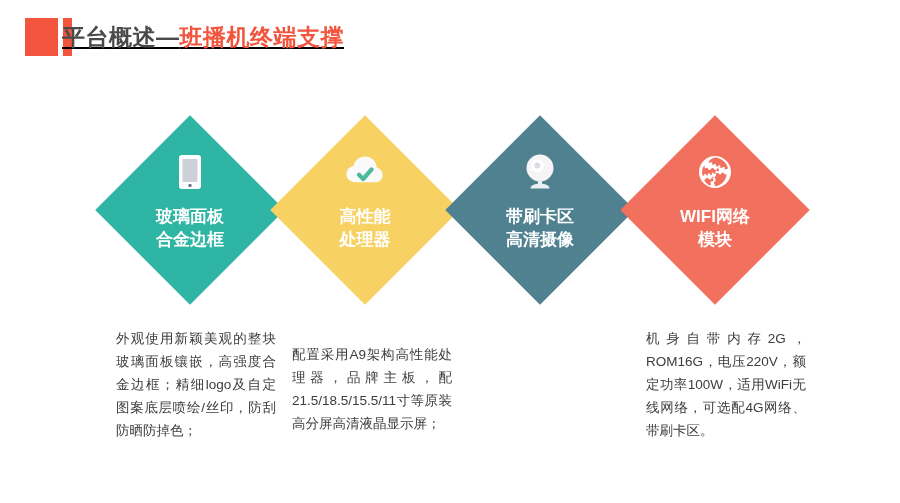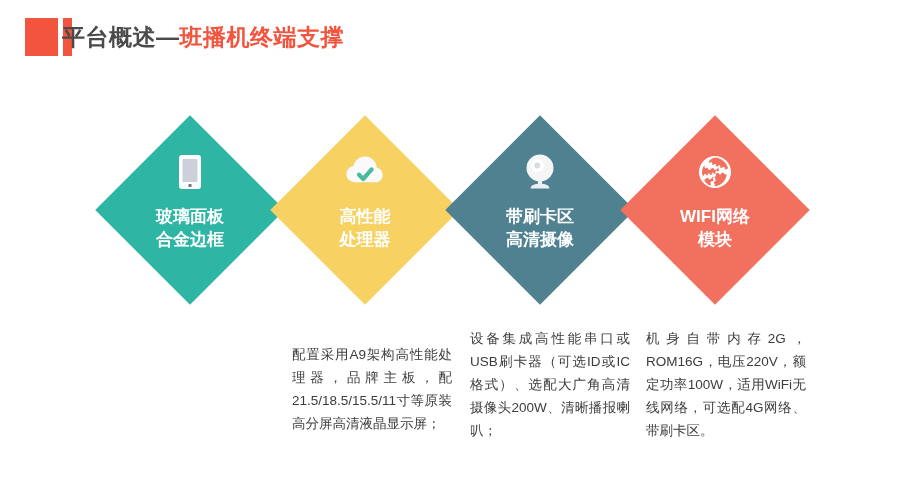--- a/index.html
+++ b/index.html
@@ -19,21 +19,21 @@
     position:absolute;left:25px;top:18px;width:33px;height:38px;
     background:#F2543D;
   }
   .hdr-bar-thin{
     position:absolute;left:63px;top:18px;width:9px;height:38px;
     background:#F2543D;
   }
   .hdr-title{
     position:absolute;left:62px;top:19px;
     font-size:23px;font-weight:bold;line-height:36px;
-    white-space:nowrap;letter-spacing:0.5px;
+    white-space:nowrap;letter-spacing:0.5px;text-decoration:underline;
   }
   .hdr-title .t1{color:#4a4a4a;}
   .hdr-title .t2{color:#F2543D;}
 
   
   .diamonds{position:absolute;left:0;top:0;width:900px;height:503px;}
   .dia{
     position:absolute;
     width:134px;height:134px;
     transform:rotate(45deg);
@@ -183,18 +183,18 @@
         <div class="dia-label">
           <span>WIFI网络</span><br>
           <span>模块</span>
         </div>
       </div>
     </div>
 
   </div>
 
   <div class="cols">
+    <div class="col col-0">外观使用新颖美观的整块玻璃面板镶嵌，高强度合金边框；精细logo及自定图案底层喷绘/丝印，防刮防晒防掉色；</div>
     <div class="col col-1">配置采用A9架构高性能处理器，品牌主板，配21.5/18.5/15.5/11寸等原装高分屏高清液晶显示屏；</div>
-    <div class="col col-2">设备集成高性能串口或USB刷卡器（可选ID或IC格式）、选配大广角高清摄像头200W、清晰播报喇叭；</div>
     <div class="col col-3">机身自带内存2G，ROM16G，电压220V，额定功率100W，适用WiFi无线网络，可选配4G网络、带刷卡区。</div>
   </div>
 
 </div>
 
 </body></html>

